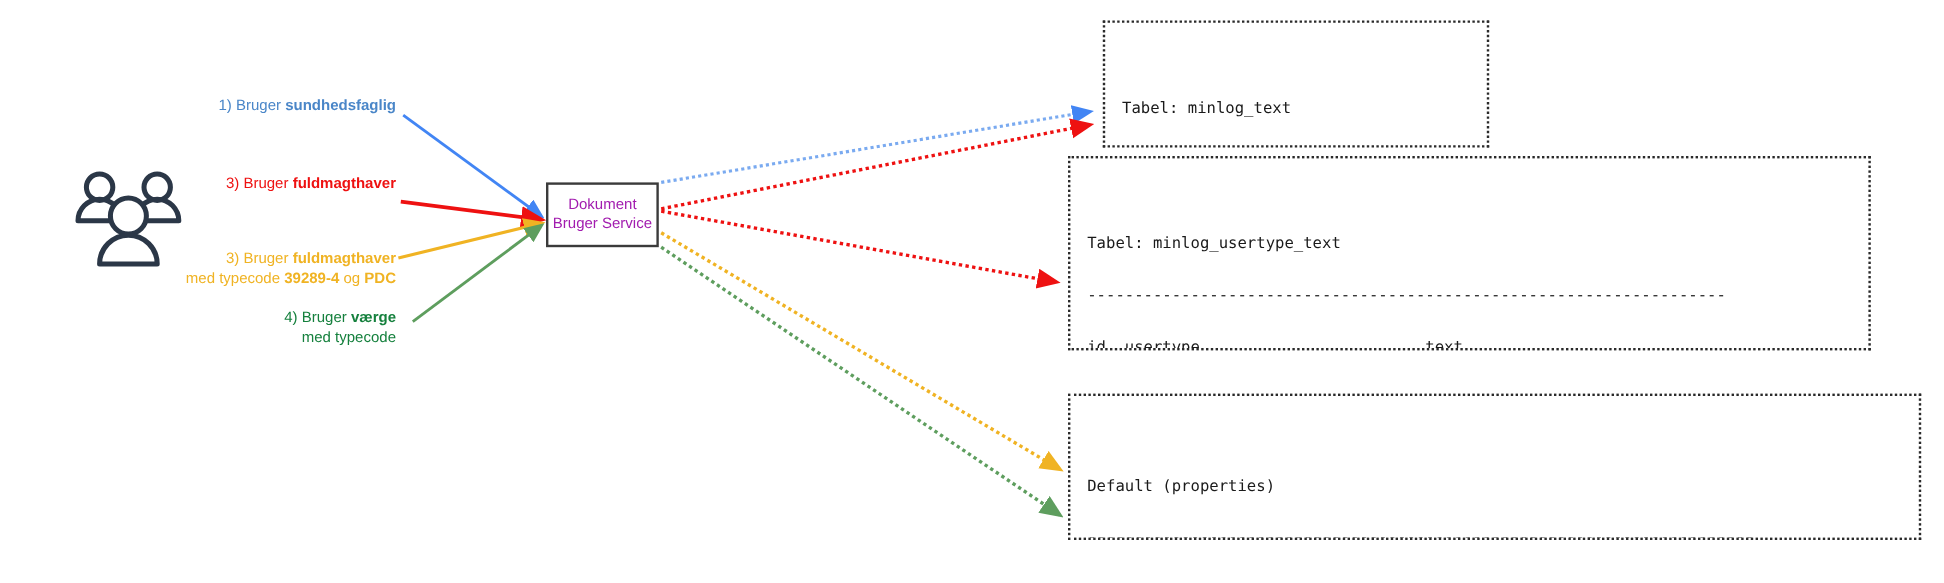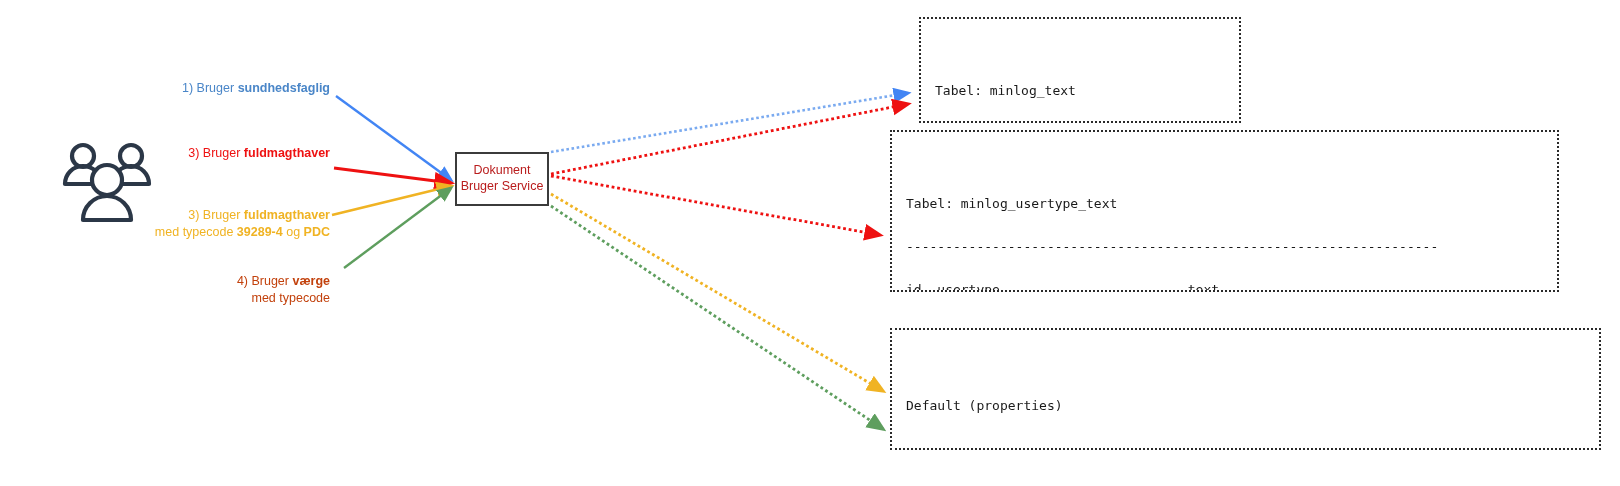--- a/index.html
+++ b/index.html
@@ -41,40 +41,40 @@
     left: 455px;
     top: 152px;
     width: 94px;
     height: 54px;
     border: 2px solid #3b3b3b;
     background: #ffffff;
     display: flex;
     justify-content: center;
     flex-direction: column;
     font-size: 12.5px;
-    color: #b91c1c;
+    color: #a21caf;
     line-height: 1.25;
     text-align: center;
     box-sizing: border-box;
   }
 
   
   .caption {
     position: absolute;
     text-align: right;
     font-size: 12.5px;
     line-height: 1.35;
     white-space: nowrap;
   }
   .caption .b { font-weight: bold; text-align: right; }
 
   #caption-1 { left: 30px; top: 80px;  width: 300px; color: #4a86c8; }
   #caption-2 { left: 30px; top: 145px; width: 300px; color: #ee1111; }
   #caption-3 { left: 20px; top: 207px; width: 310px; color: #f0b323; }
-  #caption-4 { left: 40px; top: 273px; width: 290px; color: #c2410c; }
+  #caption-4 { left: 40px; top: 256px; width: 290px; color: #15803d; }
 
   
   .panel {
     position: absolute;
     border: 2px dotted #2a2a2a;
     background: #ffffff;
     box-sizing: border-box;
     font-family: "DejaVu Sans Mono", "Liberation Mono", monospace;
     font-size: 13px;
     line-height: 14.3px;

